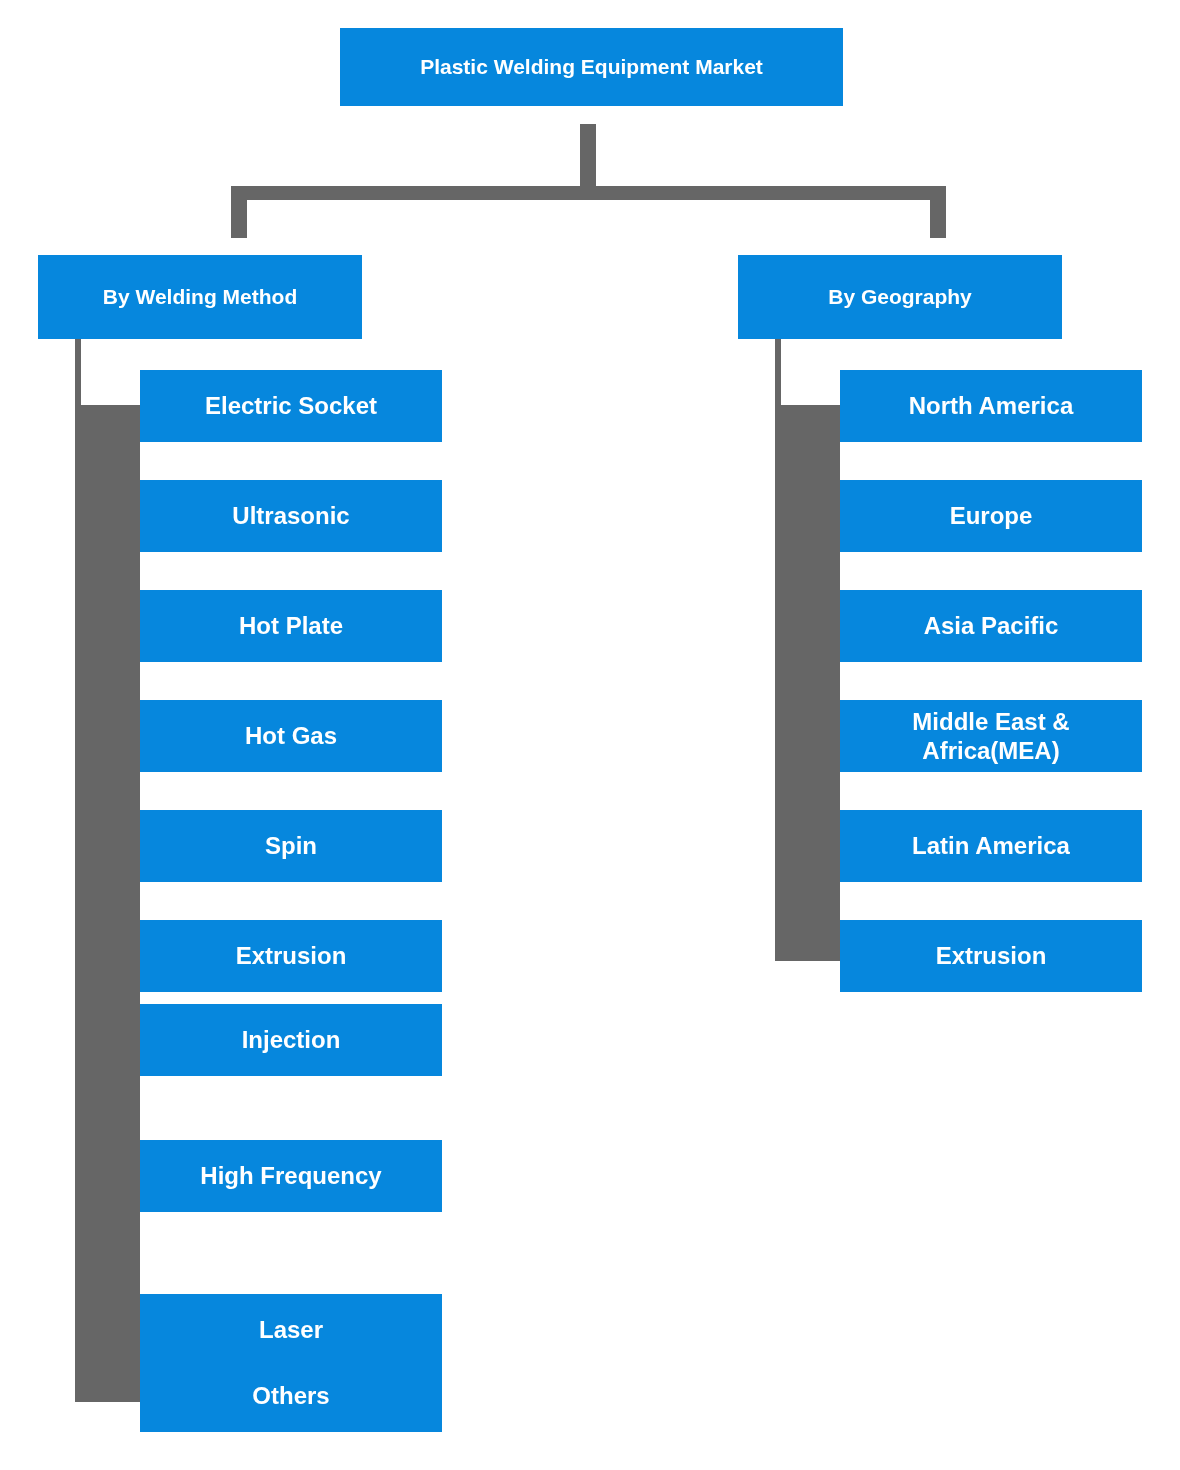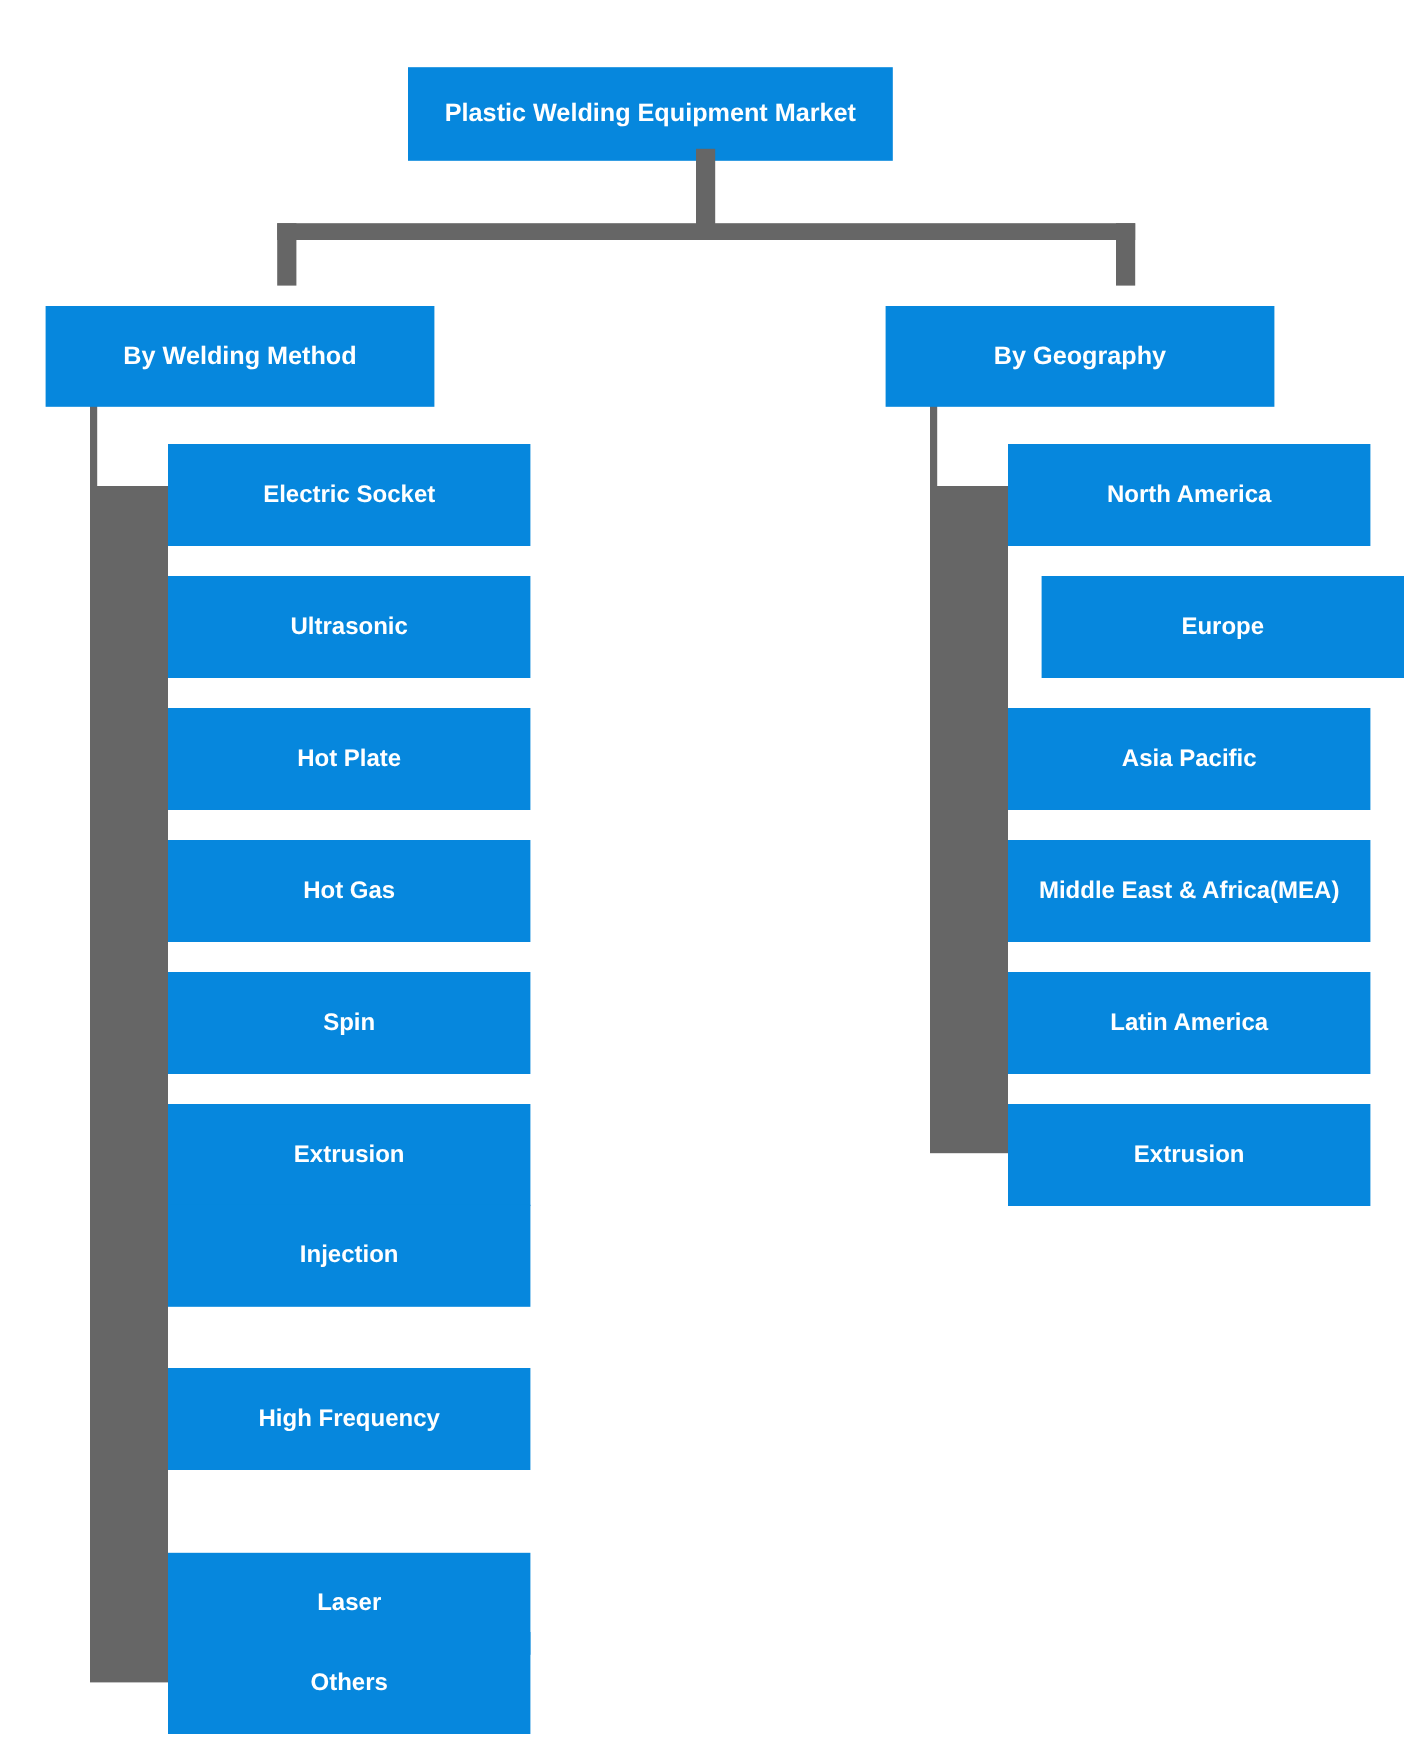--- a/index.html
+++ b/index.html
@@ -29,38 +29,37 @@
     justify-content: center;
     text-align: center;
     font-weight: bold;
     line-height: 1.22;
     box-sizing: border-box;
     padding: 2px 8px;
   }
   .node-root {
     left: 340px;
     top: 28px;
-    width: 404px;
+    width: 503px;
     height: 78px;
     font-size: 21px;
-    margin-top: 28px;
   }
   .node-branch {
     top: 255px;
     width: 324px;
     height: 84px;
     font-size: 21px;
   }
   .node-branch.left  { left: 38px; }
   .node-branch.right { left: 738px; }
 
   .node-leaf {
     width: 302px;
-    height: 85px;
-    font-size: 20px;
+    height: 72px;
+    font-size: 24px;
   }
   .node-leaf.left  { left: 140px; }
   .node-leaf.right { left: 840px; }
 
   
   .connector {
     position: absolute;
     background: #666666;
   }
   
@@ -156,21 +155,21 @@
       </div>
       <div class="node node-leaf left" style="top: 1250px; margin-top: 44px;">
         <span>Laser</span>
       </div>
       <div class="node node-leaf left" style="top: 1360px;">
         <span>Others</span>
       </div>
       <div class="node node-leaf right" style="top: 370px;">
         <span>North America</span>
       </div>
-      <div class="node node-leaf right" style="top: 480px; margin-left: 28px;">
+      <div class="node node-leaf right" style="top: 480px;">
         <span>Europe</span>
       </div>
       <div class="node node-leaf right" style="top: 590px;">
         <span>Asia Pacific</span>
       </div>
       <div class="node node-leaf right" style="top: 700px;">
         <span>Middle East &amp; Africa(MEA)</span>
       </div>
       <div class="node node-leaf right" style="top: 810px;">
         <span>Latin America</span>

